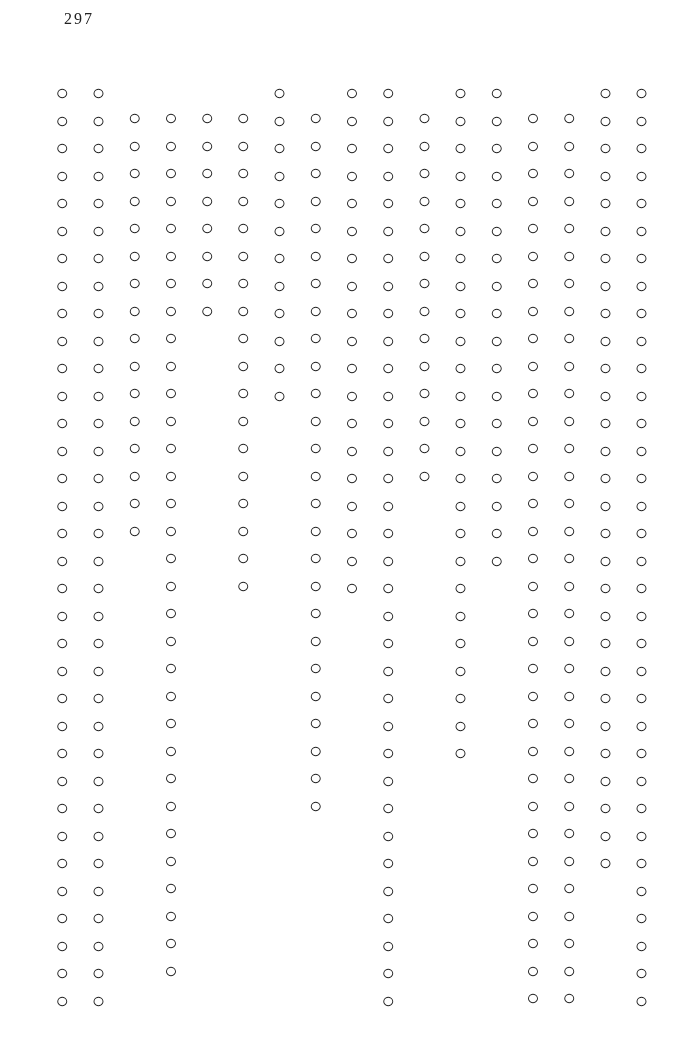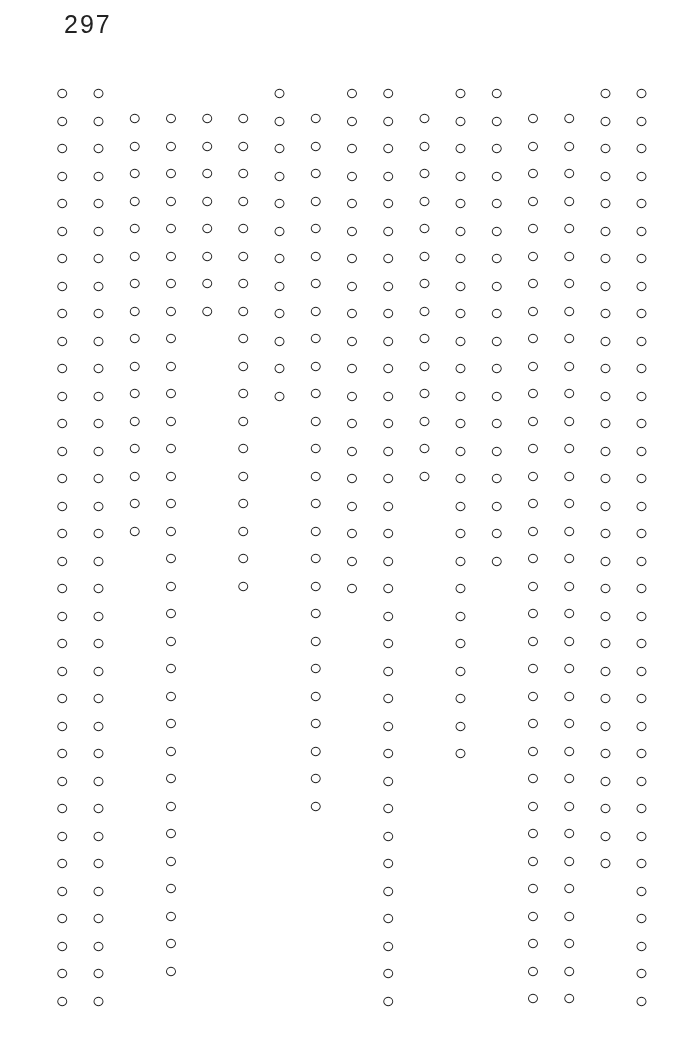--- a/index.html
+++ b/index.html
@@ -16,24 +16,24 @@
   }
   .book-page {
     position: absolute;
     inset: 0;
     background: #ffffff;
   }
   .page-number {
     position: absolute;
     top: 10px;
     left: 64px;
-    font-size: 25px;
+    font-size: 16px;
     letter-spacing: 2px;
     color: #222222;
-    font-family: Liberation Sans, sans-serif;
+    font-family: Liberation Serif, serif;
   }
   
   .text-area {
     position: absolute;
     top: 80px;
     right: 34px;
     width: 616px;
     height: 928px;
     writing-mode: vertical-rl;
     text-orientation: upright;

